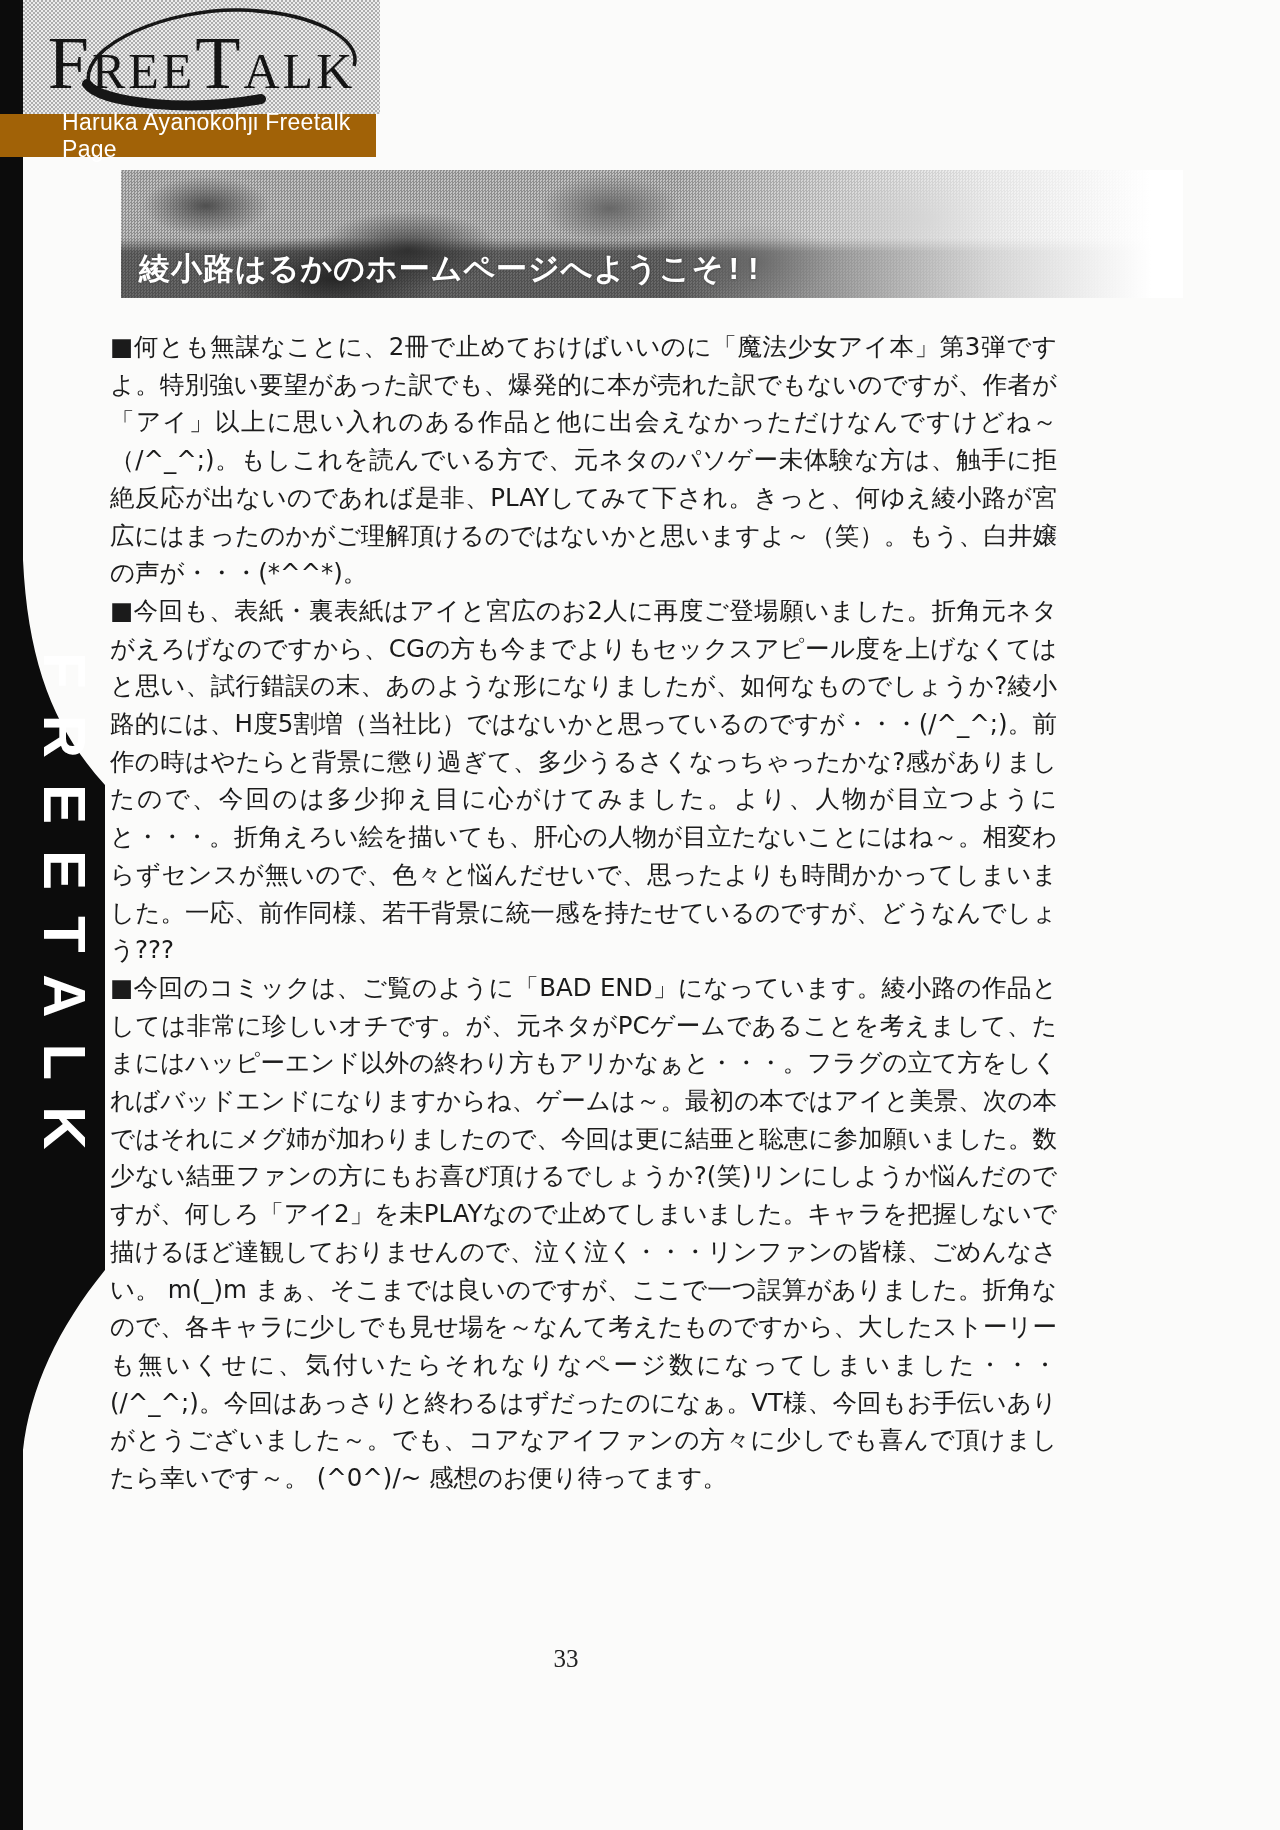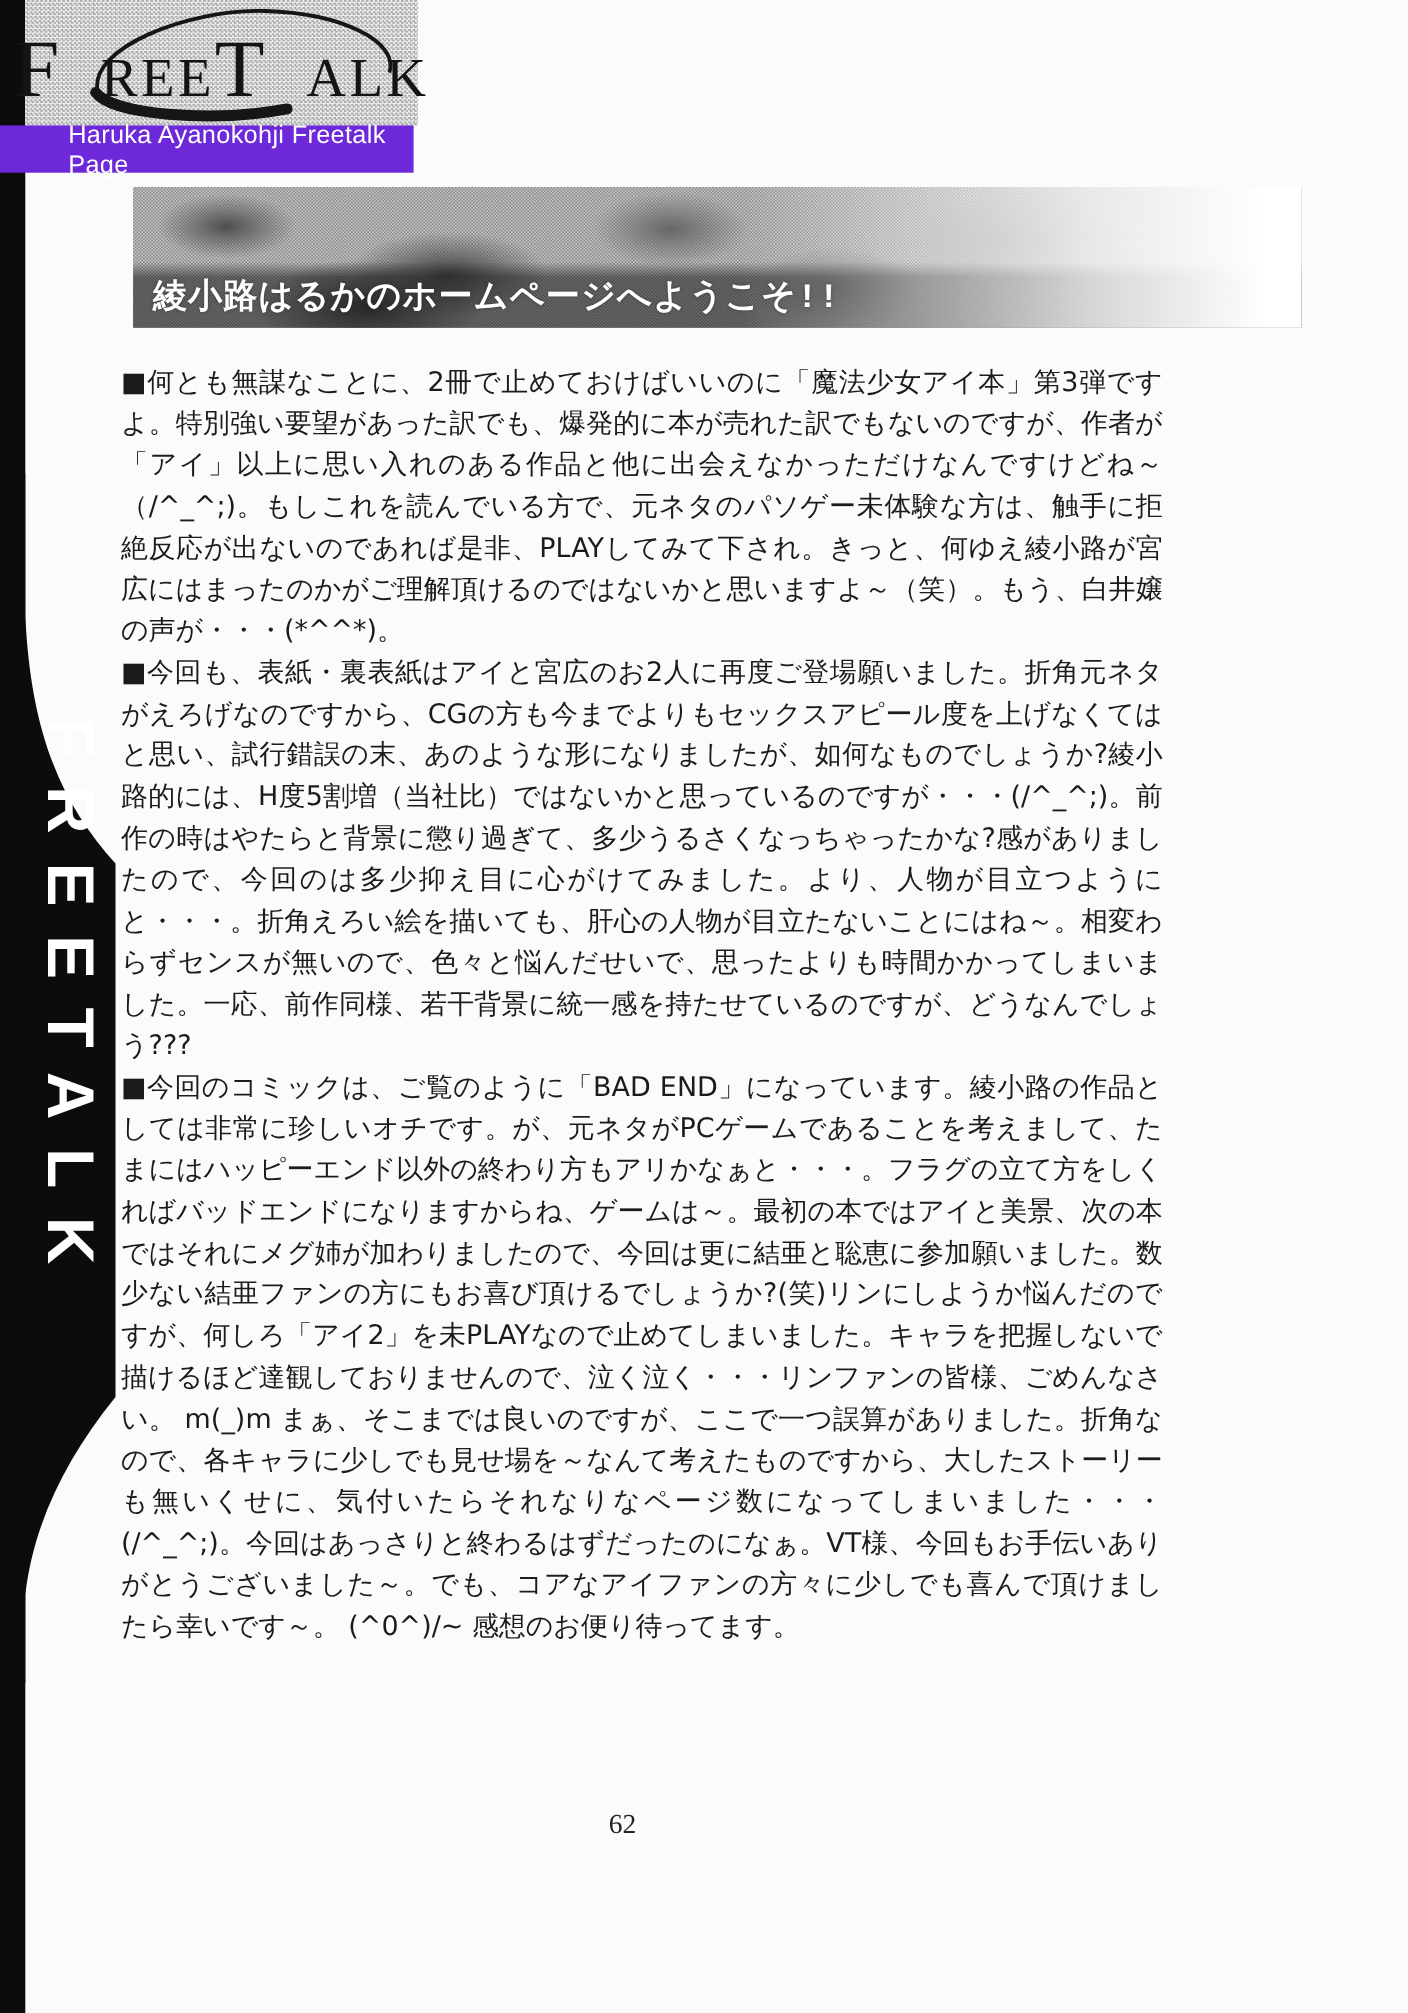--- a/index.html
+++ b/index.html
@@ -36,26 +36,26 @@
   }
   .logo-swoosh { position:absolute; left:0; top:0; width:357px; height:114px; }
   .logo-text {
     position:relative; height:100%;
     display:flex; align-items:baseline; justify-content:center;
     padding-top:26px; box-sizing:border-box;
     font-family:"Liberation Serif", serif; color:#141414;
     letter-spacing:3px;
   }
   .logo-text .big   { font-size:74px; line-height:74px; }
-  .logo-text .small { font-size:50px; line-height:50px;padding-left:35px; }
+  .logo-text .small { font-size:50px; line-height:50px; }
 
   
   .subtitle-bar {
     position:absolute; left:0; top:114px; width:376px; height:43px;
-    background:#6d28d9; color:#ffffff;
+    background:#a16207; color:#ffffff;
     display:flex; align-items:center;
     padding-left:62px; box-sizing:border-box;
     font-family:"Liberation Sans", sans-serif;
     font-size:23px; font-weight:500; letter-spacing:0.3px;
   }
 
   
   .banner {
     position:absolute; left:121px; top:170px; width:1062px; height:128px;
     background-color:#c8c8c8;
@@ -124,15 +124,15 @@
   <div class="banner">
     <div class="banner-title">綾小路はるかのホームページへようこそ!!</div>
   </div>
 
   <div class="content">
       <p>■何とも無謀なことに、2冊で止めておけばいいのに「魔法少女アイ本」第3弾ですよ。特別強い要望があった訳でも、爆発的に本が売れた訳でもないのですが、作者が「アイ」以上に思い入れのある作品と他に出会えなかっただけなんですけどね～（/^_^;)。もしこれを読んでいる方で、元ネタのパソゲー未体験な方は、触手に拒絶反応が出ないのであれば是非、PLAYしてみて下され。きっと、何ゆえ綾小路が宮広にはまったのかがご理解頂けるのではないかと思いますよ～（笑）。もう、白井嬢の声が・・・(*^^*)。</p>
       <p>■今回も、表紙・裏表紙はアイと宮広のお2人に再度ご登場願いました。折角元ネタがえろげなのですから、CGの方も今までよりもセックスアピール度を上げなくてはと思い、試行錯誤の末、あのような形になりましたが、如何なものでしょうか?綾小路的には、H度5割増（当社比）ではないかと思っているのですが・・・(/^_^;)。前作の時はやたらと背景に懲り過ぎて、多少うるさくなっちゃったかな?感がありましたので、今回のは多少抑え目に心がけてみました。より、人物が目立つようにと・・・。折角えろい絵を描いても、肝心の人物が目立たないことにはね～。相変わらずセンスが無いので、色々と悩んだせいで、思ったよりも時間かかってしまいました。一応、前作同様、若干背景に統一感を持たせているのですが、どうなんでしょう???</p>
       <p>■今回のコミックは、ご覧のように「BAD END」になっています。綾小路の作品としては非常に珍しいオチです。が、元ネタがPCゲームであることを考えまして、たまにはハッピーエンド以外の終わり方もアリかなぁと・・・。フラグの立て方をしくればバッドエンドになりますからね、ゲームは～。最初の本ではアイと美景、次の本ではそれにメグ姉が加わりましたので、今回は更に結亜と聡恵に参加願いました。数少ない結亜ファンの方にもお喜び頂けるでしょうか?(笑)リンにしようか悩んだのですが、何しろ「アイ2」を未PLAYなので止めてしまいました。キャラを把握しないで描けるほど達観しておりませんので、泣く泣く・・・リンファンの皆様、ごめんなさい。 m(_)m まぁ、そこまでは良いのですが、ここで一つ誤算がありました。折角なので、各キャラに少しでも見せ場を～なんて考えたものですから、大したストーリーも無いくせに、気付いたらそれなりなページ数になってしまいました・・・(/^_^;)。今回はあっさりと終わるはずだったのになぁ。VT様、今回もお手伝いありがとうございました～。でも、コアなアイファンの方々に少しでも喜んで頂けましたら幸いです～。 (^0^)/~ 感想のお便り待ってます。</p>
     </div>
 
-  <div class="page-number">62</div>
+  <div class="page-number">33</div>
 
 </div>
 
 </body></html>

